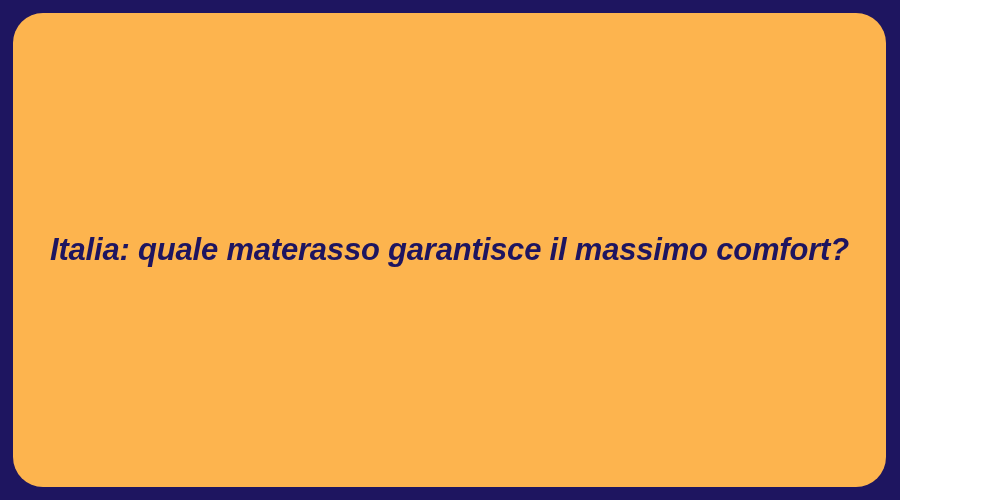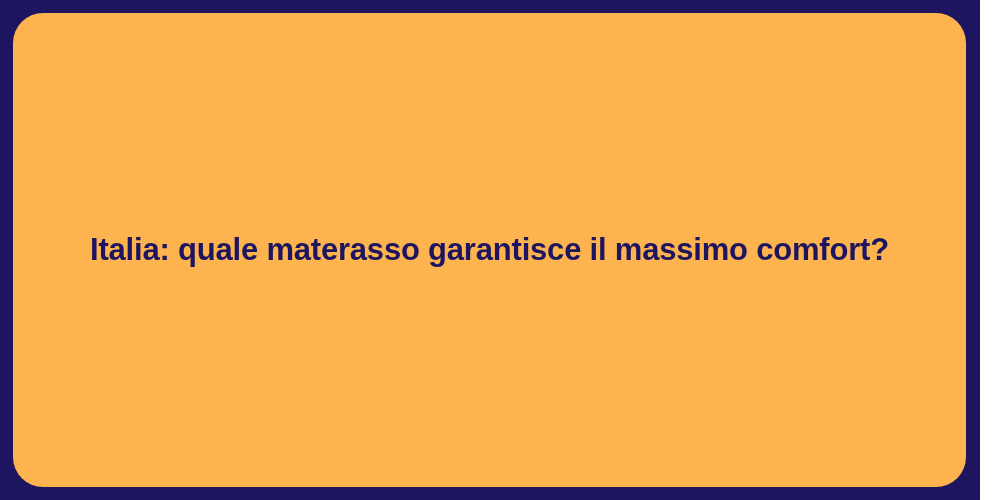--- a/index.html
+++ b/index.html
@@ -10,24 +10,25 @@
   body {
     width: 1000px;
     height: 500px;
     overflow: hidden;
     font-family: "Liberation Sans", sans-serif;
   }
 
   .frame {
     position: relative;
     box-sizing: border-box;
-    width: 980px;
+    width: 900px;
     height: 500px;
     background: #1E1560;
     padding: 13px 14px 13px 13px;
+    font-style: italic;
   }
 
   .card {
     box-sizing: border-box;
     width: 100%;
     height: 100%;
     background: #FDB44E;
     border-radius: 30px;
     display: flex;
     align-items: center;

